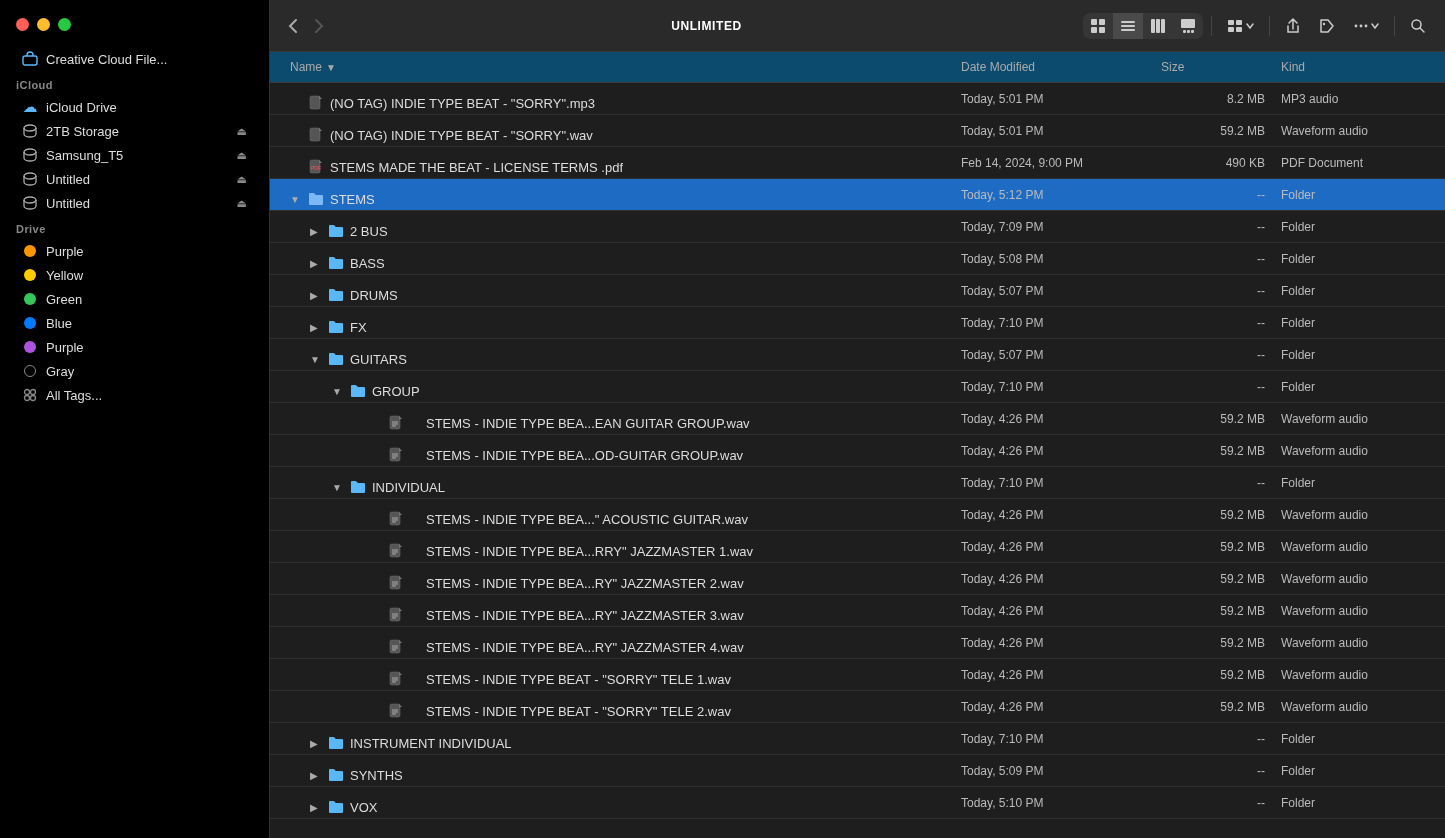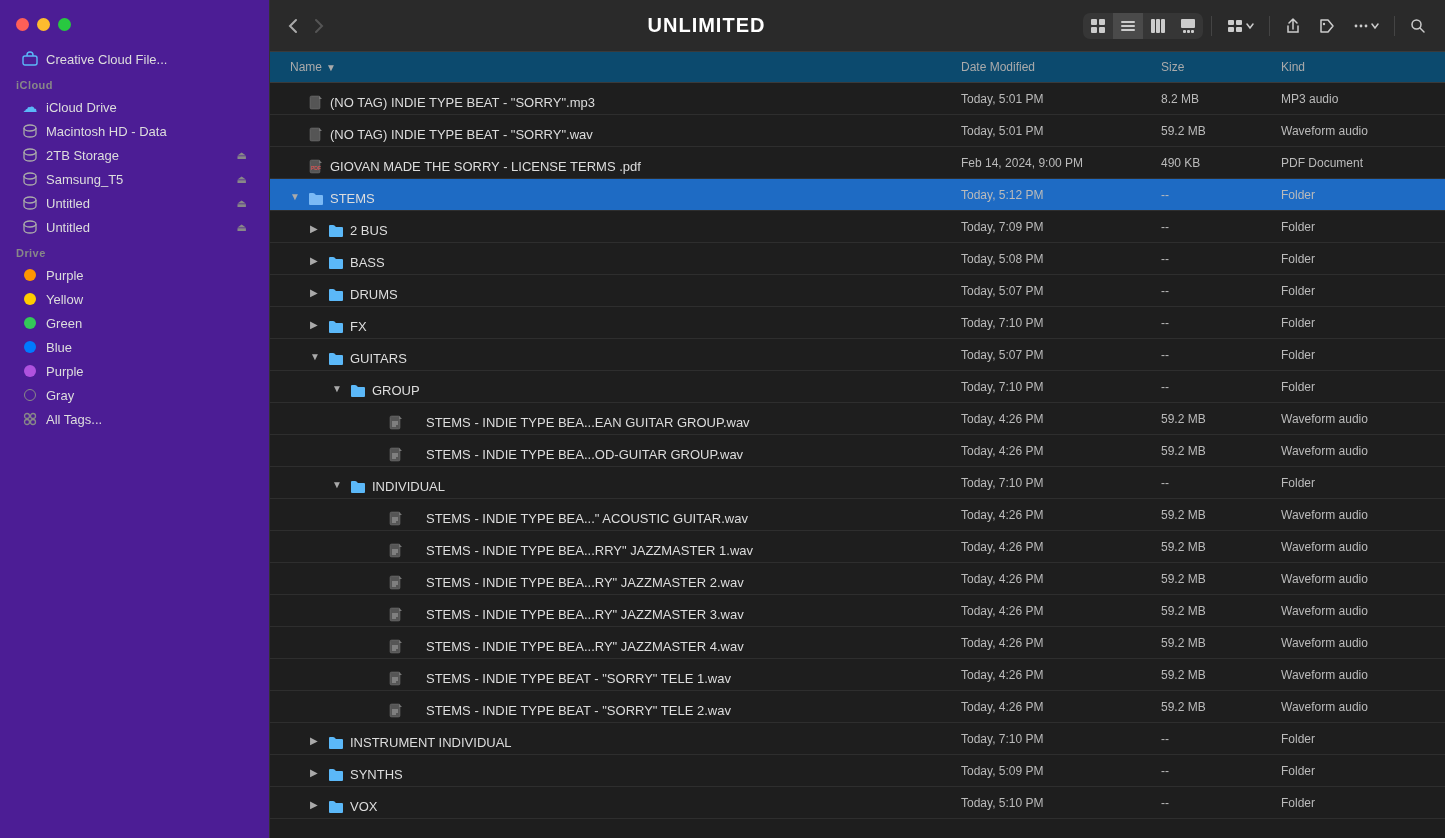--- a/index.html
+++ b/index.html
@@ -12,21 +12,21 @@
       color: #ddd;
       overflow: hidden;
       display: flex;
     }
 
     
     .sidebar {
       width: 270px;
       min-width: 270px;
       height: 838px;
-      background: #4c1d95;
+      background: #000000;
       display: flex;
       flex-direction: column;
       padding-top: 8px;
       overflow-y: auto;
       border-right: 1px solid #333;
     }
     .traffic-lights {
       display: flex;
       align-items: center;
       gap: 8px;
@@ -108,21 +108,21 @@
       color: #aaa;
       cursor: pointer;
       padding: 4px 6px;
       border-radius: 5px;
       font-size: 16px;
       display: flex;
       align-items: center;
       justify-content: center;
     }
     .toolbar-title {
-      font-size: 20px;
+      font-size: 12px;
       font-weight: 600;
       color: #fff;
       flex: 1;
       text-align: center;
       letter-spacing: 0.05em;
     }
     .toolbar-actions {
       display: flex;
       align-items: center;
       gap: 4px;
@@ -184,21 +184,21 @@
       padding: 0 12px;
       min-height: 28px;
       align-items: center;
       border-bottom: 1px solid #2e2e2e;
       cursor: pointer;
     }
     .file-row.selected { background: #1e6bc4; }
 
     .file-name-cell {
       display: flex;
-      align-items: flex-start;
+      align-items: center;
       gap: 6px;
       padding: 3px 8px;
       overflow: hidden;
       margin-top: 9px;
     }
     .file-name-cell .expand-arrow {
       font-size: 10px;
       color: #aaa;
       width: 12px;
       flex-shrink: 0;
@@ -216,21 +216,21 @@
       text-overflow: ellipsis;
       white-space: nowrap;
       font-size: 13px;
     }
     .cell {
       padding: 3px 8px;
       font-size: 12px;
       color: #bbb;
       white-space: nowrap;
     }
-    .cell.size { }
+    .cell.size { text-align: right; }
 
     
     .indent-1 .file-name-cell { padding-left: 28px; }
     .indent-2 .file-name-cell { padding-left: 50px; }
     .indent-3 .file-name-cell { padding-left: 72px; gap: 22px; }
 
     
     .file-table::-webkit-scrollbar { width: 8px; }
     .file-table::-webkit-scrollbar-track { background: #1e1e1e; }
     .file-table::-webkit-scrollbar-thumb { background: #444; border-radius: 4px; }
@@ -258,30 +258,20 @@
     <span class="item-label">Creative Cloud File...</span>
   </div>
 
   <div class="sidebar-section-label">iCloud</div>
   <div class="sidebar-item">
     <span class="item-icon icloud-icon">☁</span>
     <span class="item-label">iCloud Drive</span>
   </div>
 
   <div id="locations-list">
-      <div class="sidebar-item">
-    <span class="item-icon">
-      <svg width="16" height="16" viewBox="0 0 16 16" fill="none">
-        <ellipse cx="8" cy="5" rx="6" ry="3" stroke="#aaa" stroke-width="1.3" fill="none"></ellipse>
-        <path d="M2 5 v6 a6 3 0 0 0 12 0 V5" stroke="#aaa" stroke-width="1.3" fill="none"></path>
-      </svg>
-    </span>
-    <span class="item-label">Macintosh HD - Data</span>
-
-  </div>
       <div class="sidebar-item">
     <span class="item-icon">
       <svg width="16" height="16" viewBox="0 0 16 16" fill="none">
         <ellipse cx="8" cy="5" rx="6" ry="3" stroke="#aaa" stroke-width="1.3" fill="none"></ellipse>
         <path d="M2 5 v6 a6 3 0 0 0 12 0 V5" stroke="#aaa" stroke-width="1.3" fill="none"></path>
       </svg>
     </span>
     <span class="item-label">2TB Storage</span>
     <span class="eject-icon">⏏</span>
   </div>
@@ -517,21 +507,21 @@
         <div class="file-row  ">
     <div class="file-name-cell">
       <span class="expand-arrow"></span>
       <span class="file-icon">
               <svg width="14" height="16" viewBox="0 0 14 16" fill="none">
       <rect x="1" y="1" width="10" height="13" rx="1.5" fill="#555" stroke="#777" stroke-width="0.5"></rect>
       <path d="M10 1 L13 4 L10 4 Z" fill="#777"></path>
       <text x="2" y="11" font-size="5" fill="#f55">PDF</text>
     </svg>
             </span>
-      <span class="file-name-text">GIOVAN MADE THE SORRY - LICENSE TERMS .pdf</span>
+      <span class="file-name-text">STEMS MADE THE BEAT - LICENSE TERMS .pdf</span>
     </div>
     <div class="cell">Feb 14, 2024, 9:00 PM</div>
     <div class="cell size">490 KB</div>
     <div class="cell">PDF Document</div>
   </div>
         <div class="file-row  selected">
     <div class="file-name-cell">
       <span class="expand-arrow">▼</span>
       <span class="file-icon">
               <svg width="16" height="14" viewBox="0 0 16 14" fill="none">

